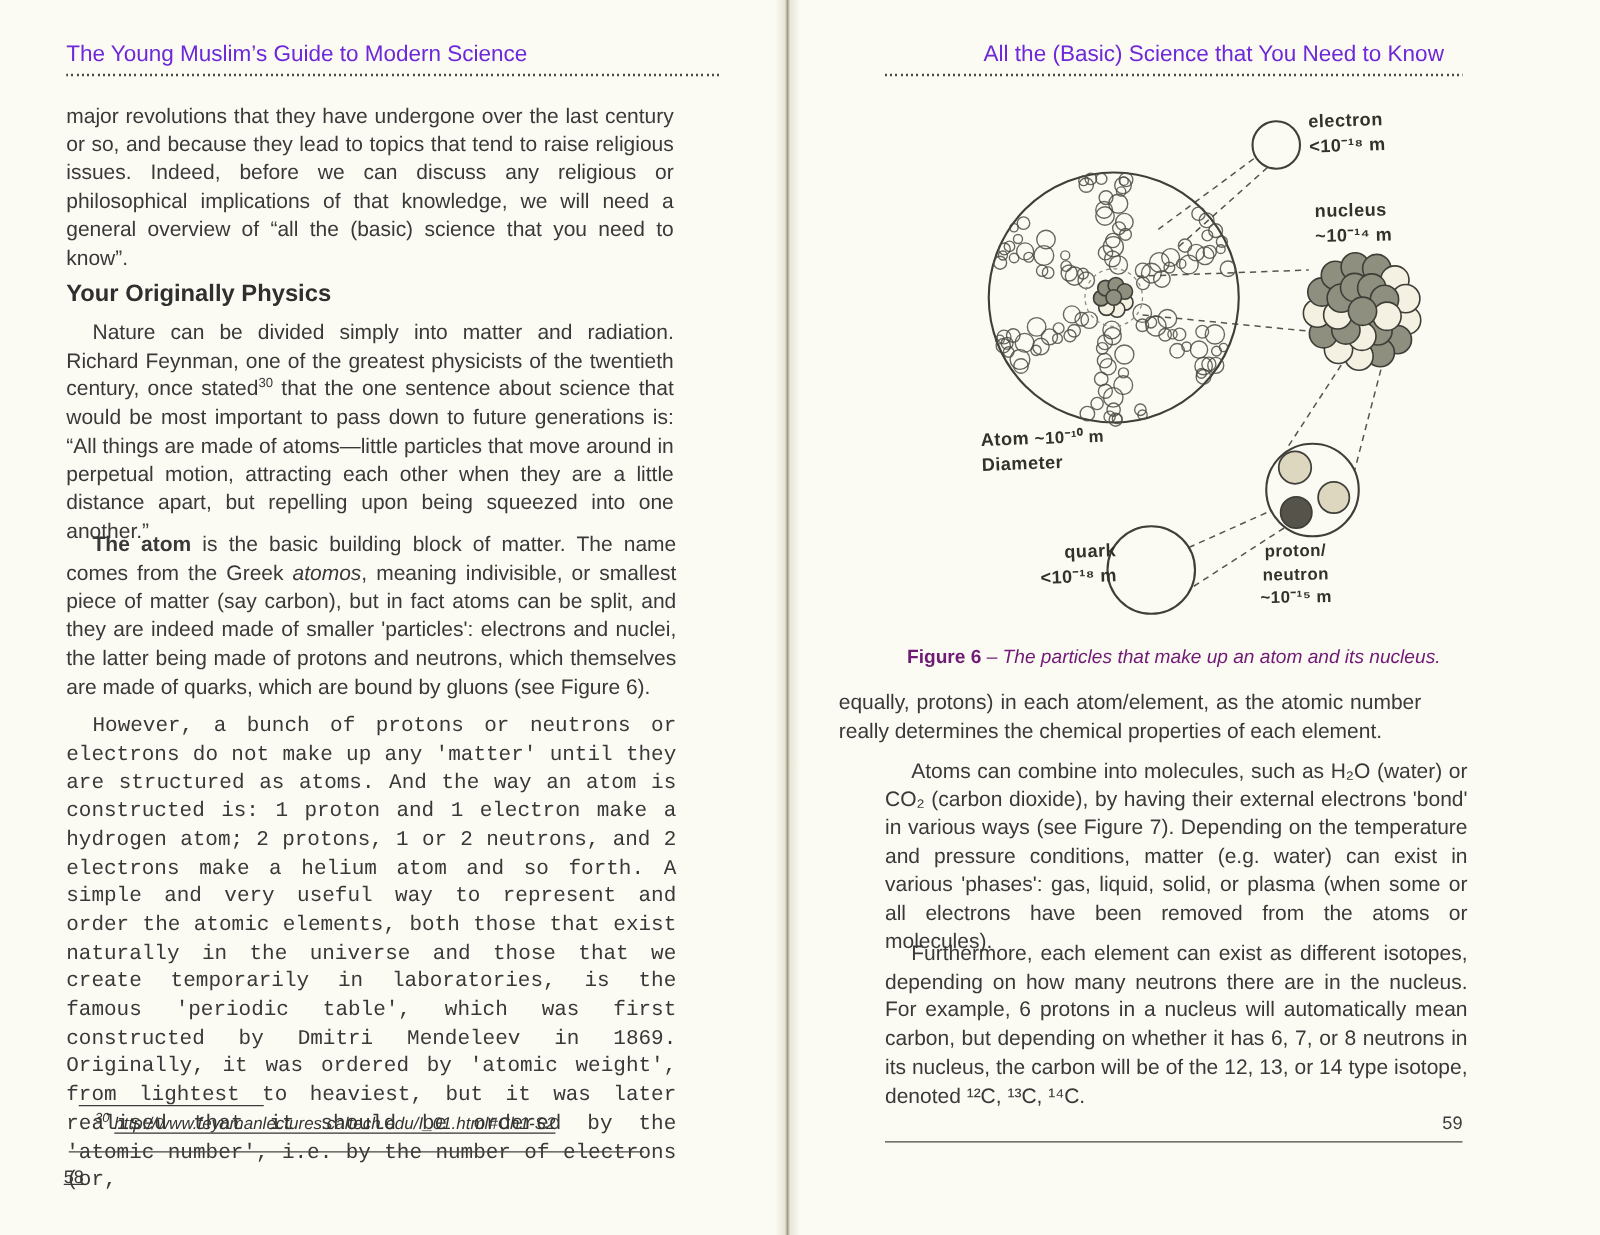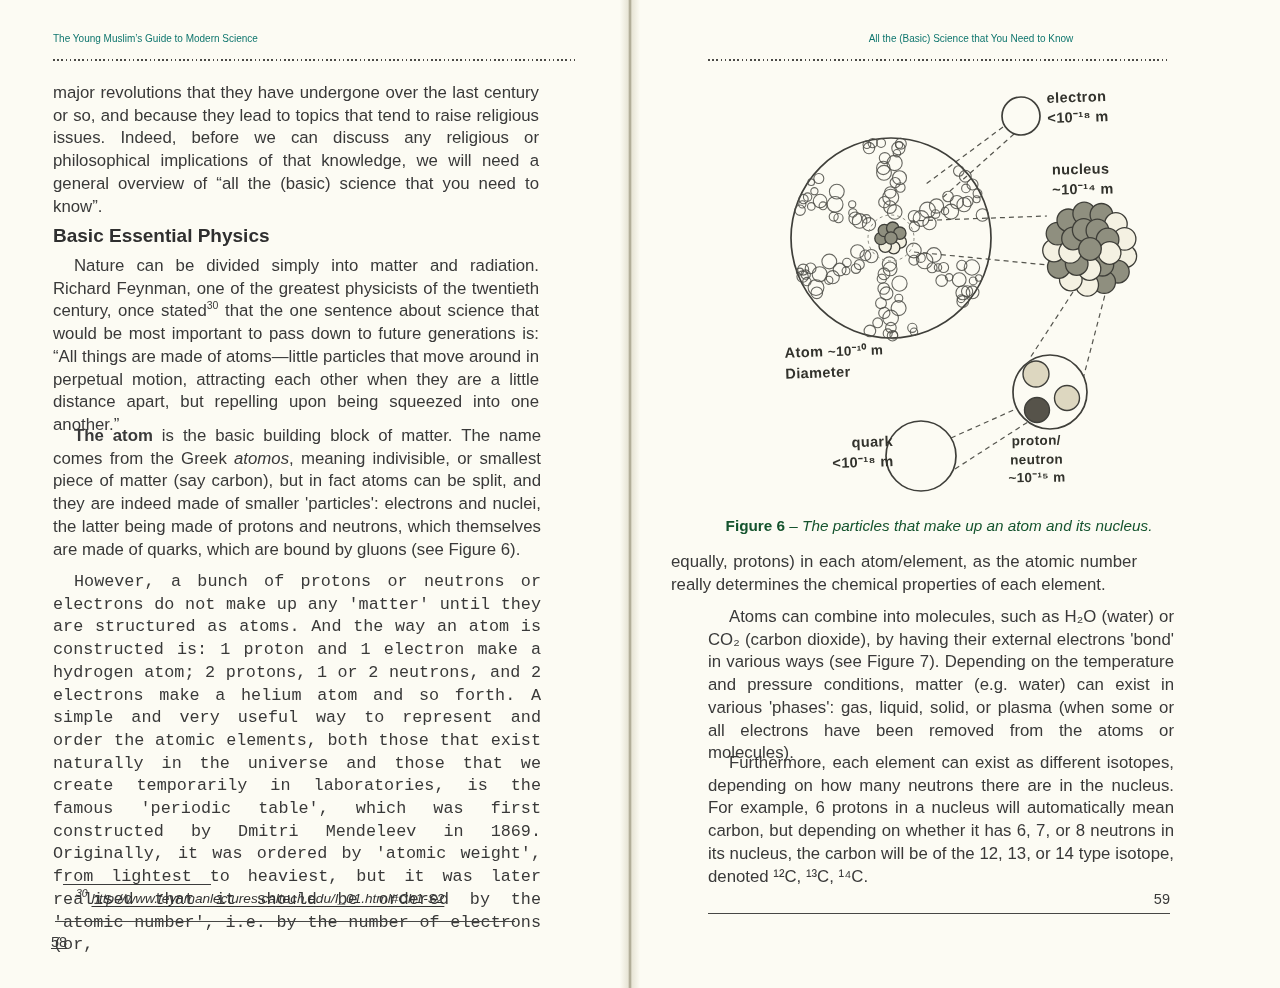--- a/index.html
+++ b/index.html
@@ -8,21 +8,21 @@
     background:#fcfbf3;
     font-family:"Liberation Sans", sans-serif; color:#3a3a3a;
   }
   .gutter{
     position:absolute; left:620px; top:0; width:20px; height:988px;
     background:linear-gradient(to right,
       rgba(185,178,148,0) 0%, rgba(185,178,148,.30) 40%,
       rgba(130,124,96,.75) 50%,
       rgba(185,178,148,.30) 60%, rgba(185,178,148,0) 100%);
   }
-  .running-header{position:absolute; top:33px; font-size:10px; color:#0f766e;}
+  .running-header{position:absolute; top:33px; font-size:18px; color:#6d28d9;}
   .rh-left{left:53px;}
   .rh-right{left:740px; width:462px; text-align:center;}
   .dotted-rule{
     position:absolute; top:59px; height:2px;
     background-image:repeating-linear-gradient(to right,#4a4a46 0 1.6px, transparent 1.6px 4.2px);
   }
   .dr-left{left:53px; width:524px;}
   .dr-right{left:708px; width:462px;}
   p.body{
     position:absolute; margin:0; font-size:16.8px; line-height:22.7px;
@@ -56,41 +56,41 @@
     color:#32322c; letter-spacing:.4px; white-space:nowrap;
   }
   .lbl-electron{left:347px; top:4px;  transform:rotate(-2deg);}
   .lbl-nucleus{left:352px; top:76px;  transform:rotate(-1deg);}
   .lbl-atom{left:85px;  top:258px; transform:rotate(-2deg);}
   .lbl-atom .size{font-size:13.5px;}
   .lbl-quark{left:132px; top:349px; transform:rotate(-2deg); text-align:right;}
   .lbl-proton{left:308px; top:349px; font-size:13.5px; text-align:center; transform:rotate(-1deg);}
   .caption{
     position:absolute; left:708px; top:517px; width:462px; text-align:center;
-    font-size:15.3px; color:#14532d;
+    font-size:15.3px; color:#701a75;
   }
   .caption b{font-weight:bold;}
   .caption i{font-style:italic;}
   .p-equally{left:671px; top:551px; width:466px;}
   .p-molecules{left:708px; top:606px; width:466px;}
   .p-isotopes{left:708px; top:752px; width:466px;}
 </style>
 </head>
 <body>
 
 <div class="spread">
   <div class="gutter"></div>
 
   <div>
     <div class="running-header rh-left">The Young Muslim’s Guide to Modern Science</div>
     <div class="dotted-rule dr-left"></div>
 
     <p class="body p-intro">major revolutions that they have undergone over the last century or so, and because they lead to topics that tend to raise religious issues. Indeed, before we can discuss any religious or philosophical implications of that knowledge, we will need a general overview of “all the (basic) science that you need to know”.</p>
 
-    <h2 class="section-heading">Basic Essential Physics</h2>
+    <h2 class="section-heading">Your Originally Physics</h2>
 
     <p class="body indent p-feynman"><span>Nature can be divided simply into matter and radiation. Richard Feynman, one of the greatest physicists of the twentieth century, once stated</span><sup>30</sup><span> that the one sentence about science that would be most important to pass down to future generations is: “All things are made of atoms—little particles that move around in perpetual motion, attracting each other when they are a little distance apart, but repelling upon being squeezed into one another.”</span></p>
 
     <p class="body indent p-atom"><b>The atom</b><span> is the basic building block of matter. The name comes from the Greek </span><i>atomos</i><span>, meaning indivisible, or smallest piece of matter (say carbon), but in fact atoms can be split, and they are indeed made of smaller 'particles': electrons and nuclei, the latter being made of protons and neutrons, which themselves are made of quarks, which are bound by gluons (see Figure 6).</span></p>
 
     <p class="body indent p-however">However, a bunch of protons or neutrons or electrons do not make up any 'matter' until they are structured as atoms. And the way an atom is constructed is: 1 proton and 1 electron make a hydrogen atom; 2 protons, 1 or 2 neutrons, and 2 electrons make a helium atom and so forth. A simple and very useful way to represent and order the atomic elements, both those that exist naturally in the universe and those that we create temporarily in laboratories, is the famous 'periodic table', which was first constructed by Dmitri Mendeleev in 1869. Originally, it was ordered by 'atomic weight', from lightest to heaviest, but it was later realised that it should be ordered by the 'atomic number', i.e. by the number of electrons (or,</p>
 
     <div class="footnote-rule"></div>
     <div class="footnote"><sup>30</sup>&nbsp;<span class="fn-link">http://www.feynmanlectures.caltech.edu/I_01.html#Ch1-S2</span></div>
 

